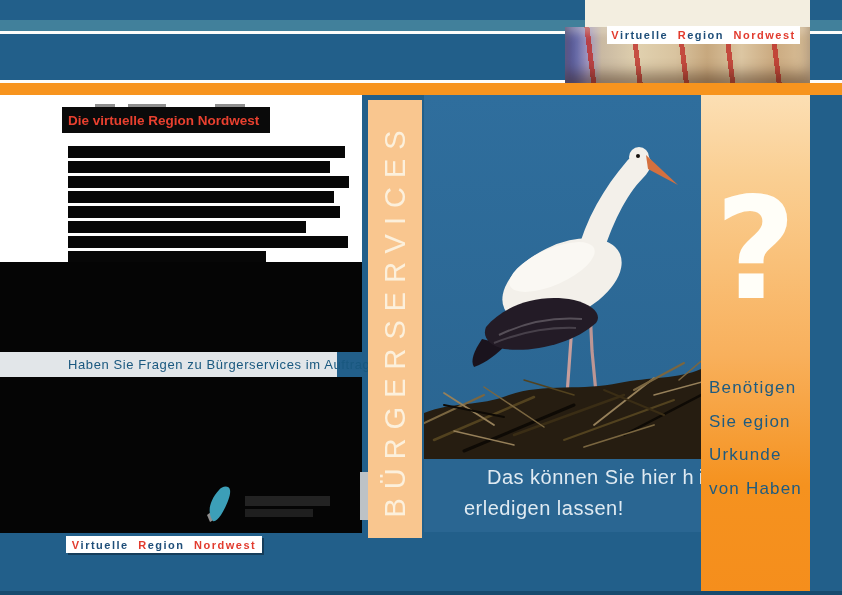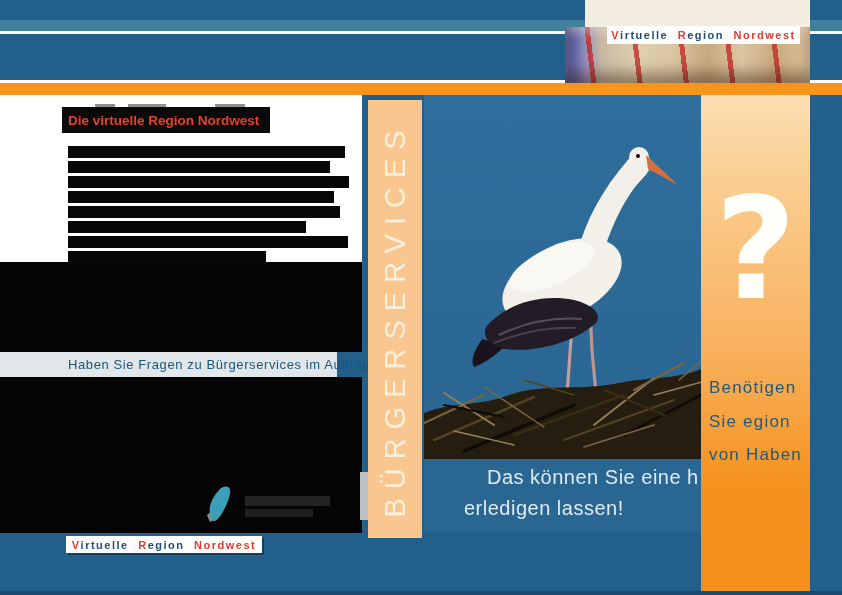--- a/index.html
+++ b/index.html
@@ -192,28 +192,29 @@
         <path d="M255,285 L282,262" stroke="#7A6640" stroke-width="1.5"></path>
         <path d="M30,336 L90,350" stroke="#96805A" stroke-width="1.5"></path>
         <path d="M160,352 L230,330" stroke="#7A6640" stroke-width="1.8"></path>
       </g>
     </svg>
   </div>
 
   <div class="banner-main"></div>
   <div class="banner-ext"></div>
   <div class="banner-l1">
-    <span>Das können Sie eine</span><span class="emph">hier</span>
+    <span>Das können Sie hier</span><span class="emph">hier</span>
   </div>
   <div class="banner-l2">erledigen lassen!</div>
 
   <div class="right-panel">
     <div class="qmark">?</div>
     <div class="q-lines">
       <div>Benötigen</div>
       <div>Sie egion</div>
+      <div>Urkunde</div>
       <div>von Haben</div>
     </div>
 
   </div>
 
   <div class="bottom-edge"></div>
 </div>
 
 </body></html>

